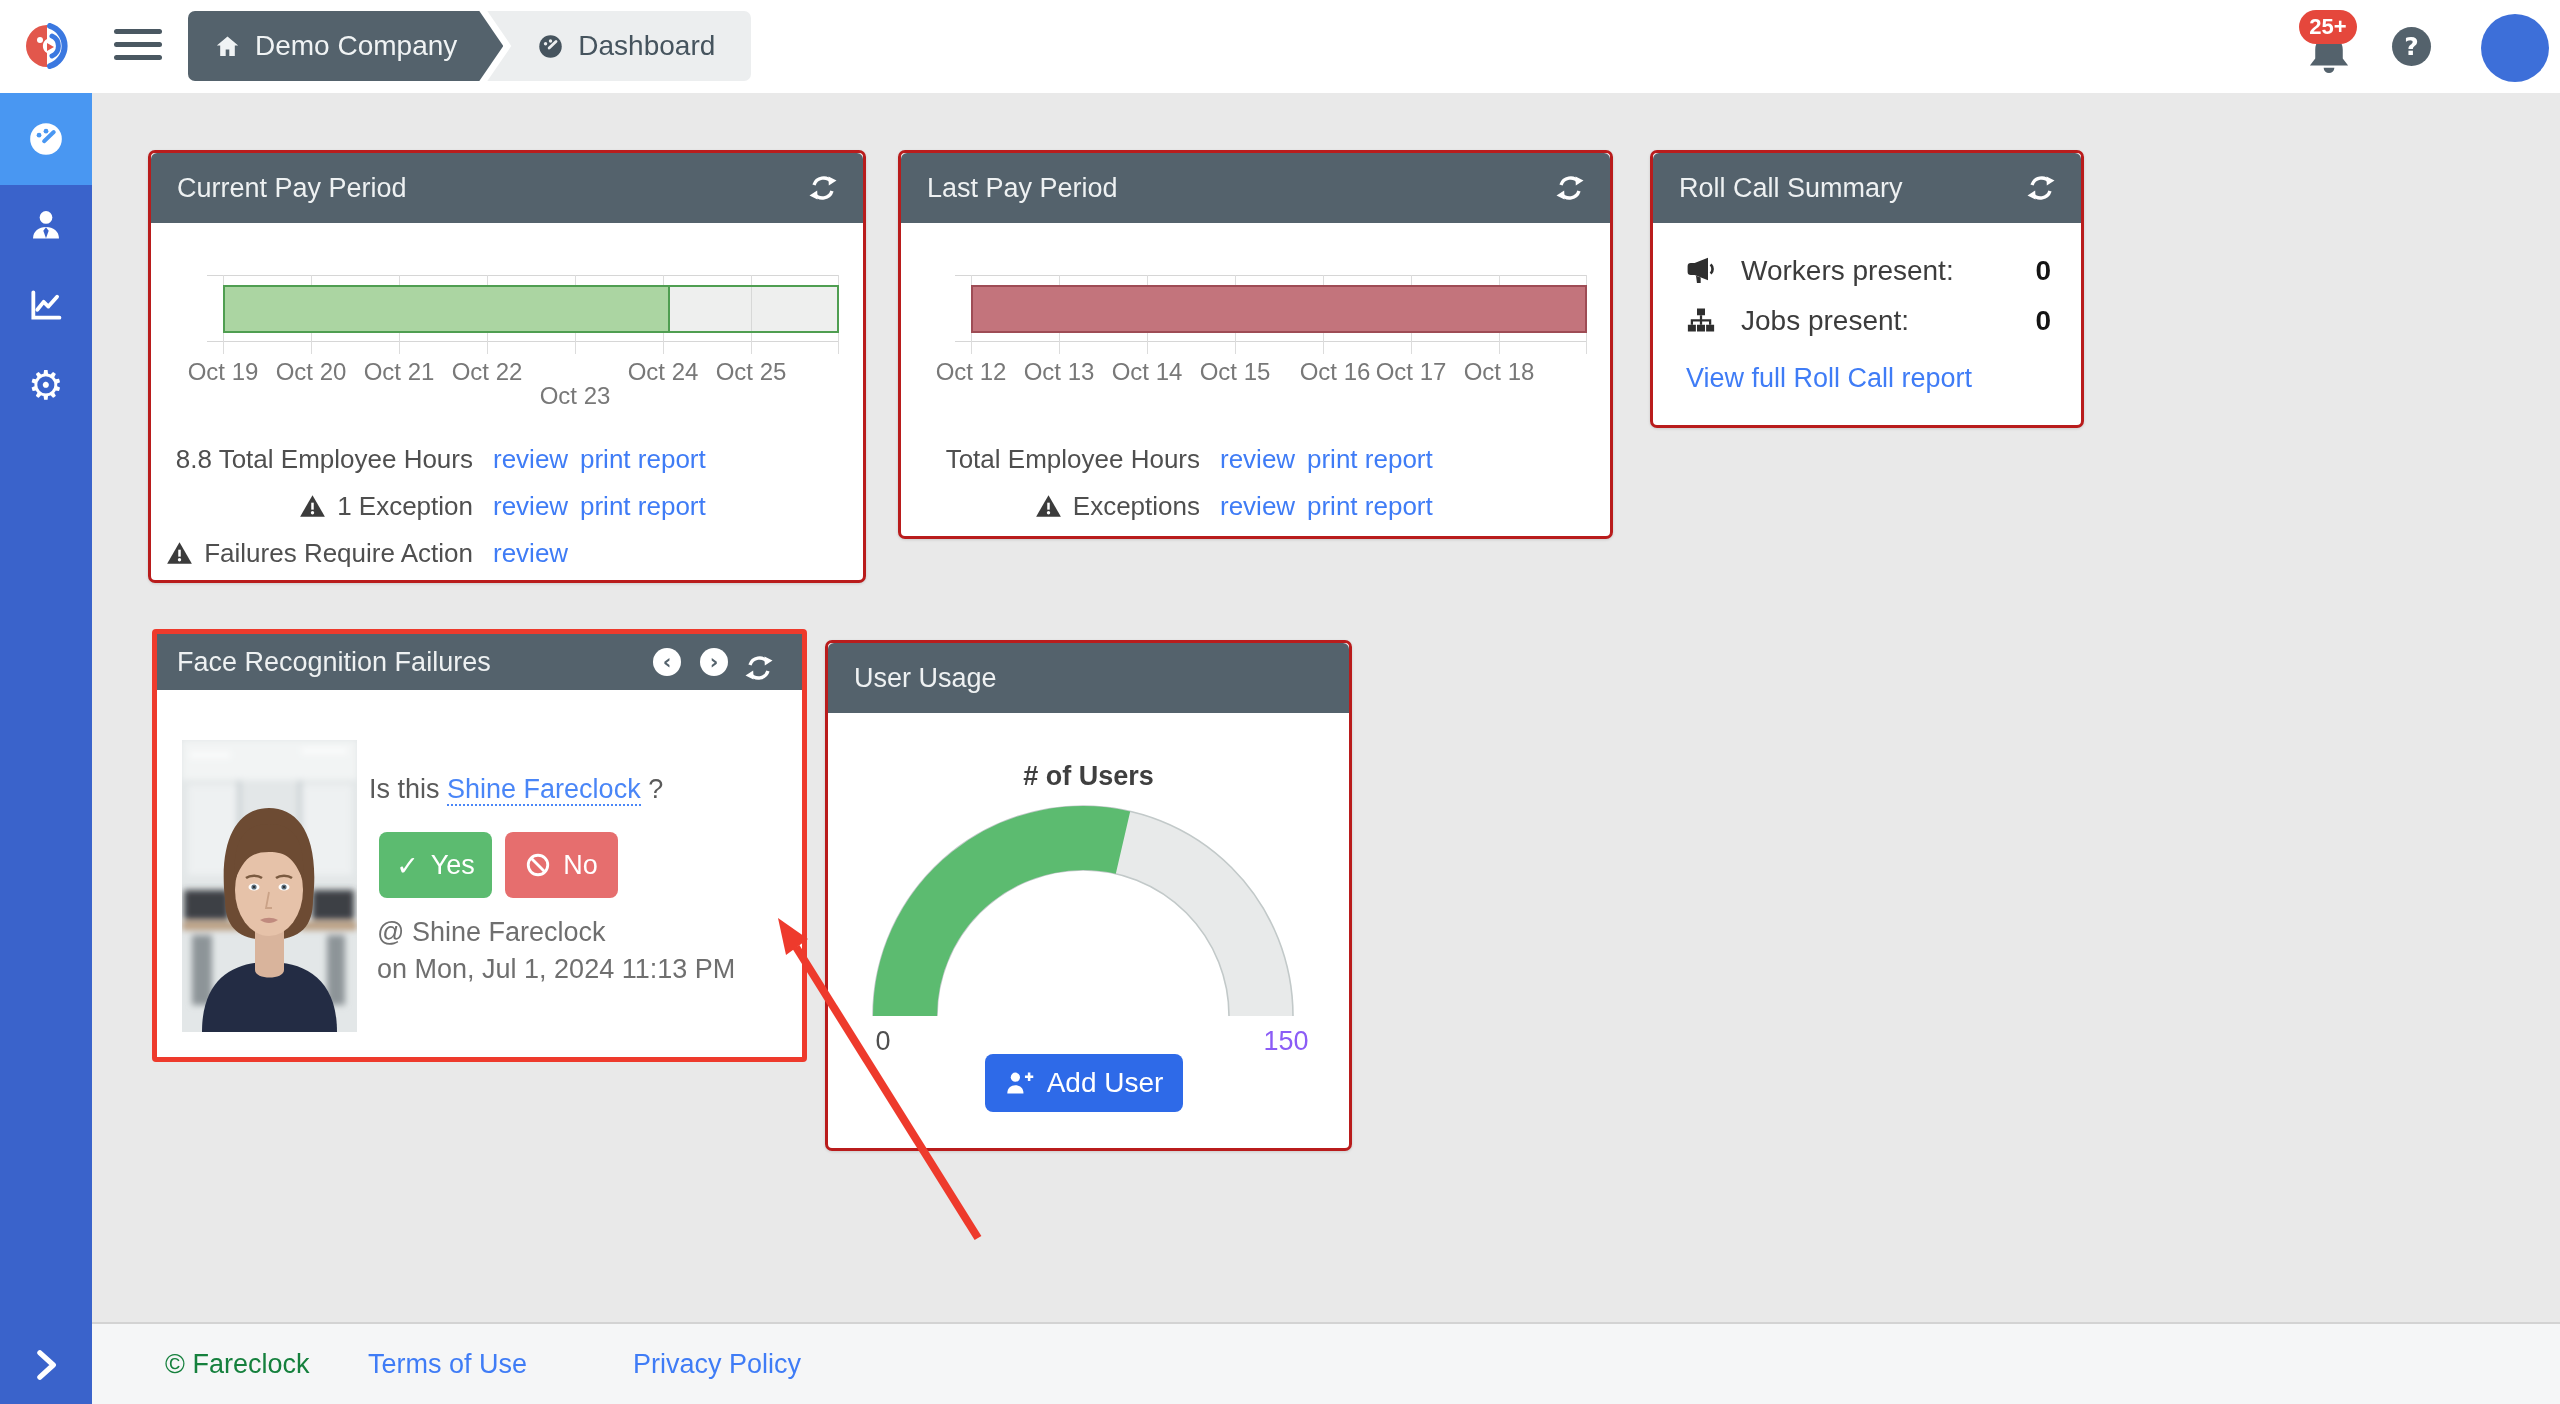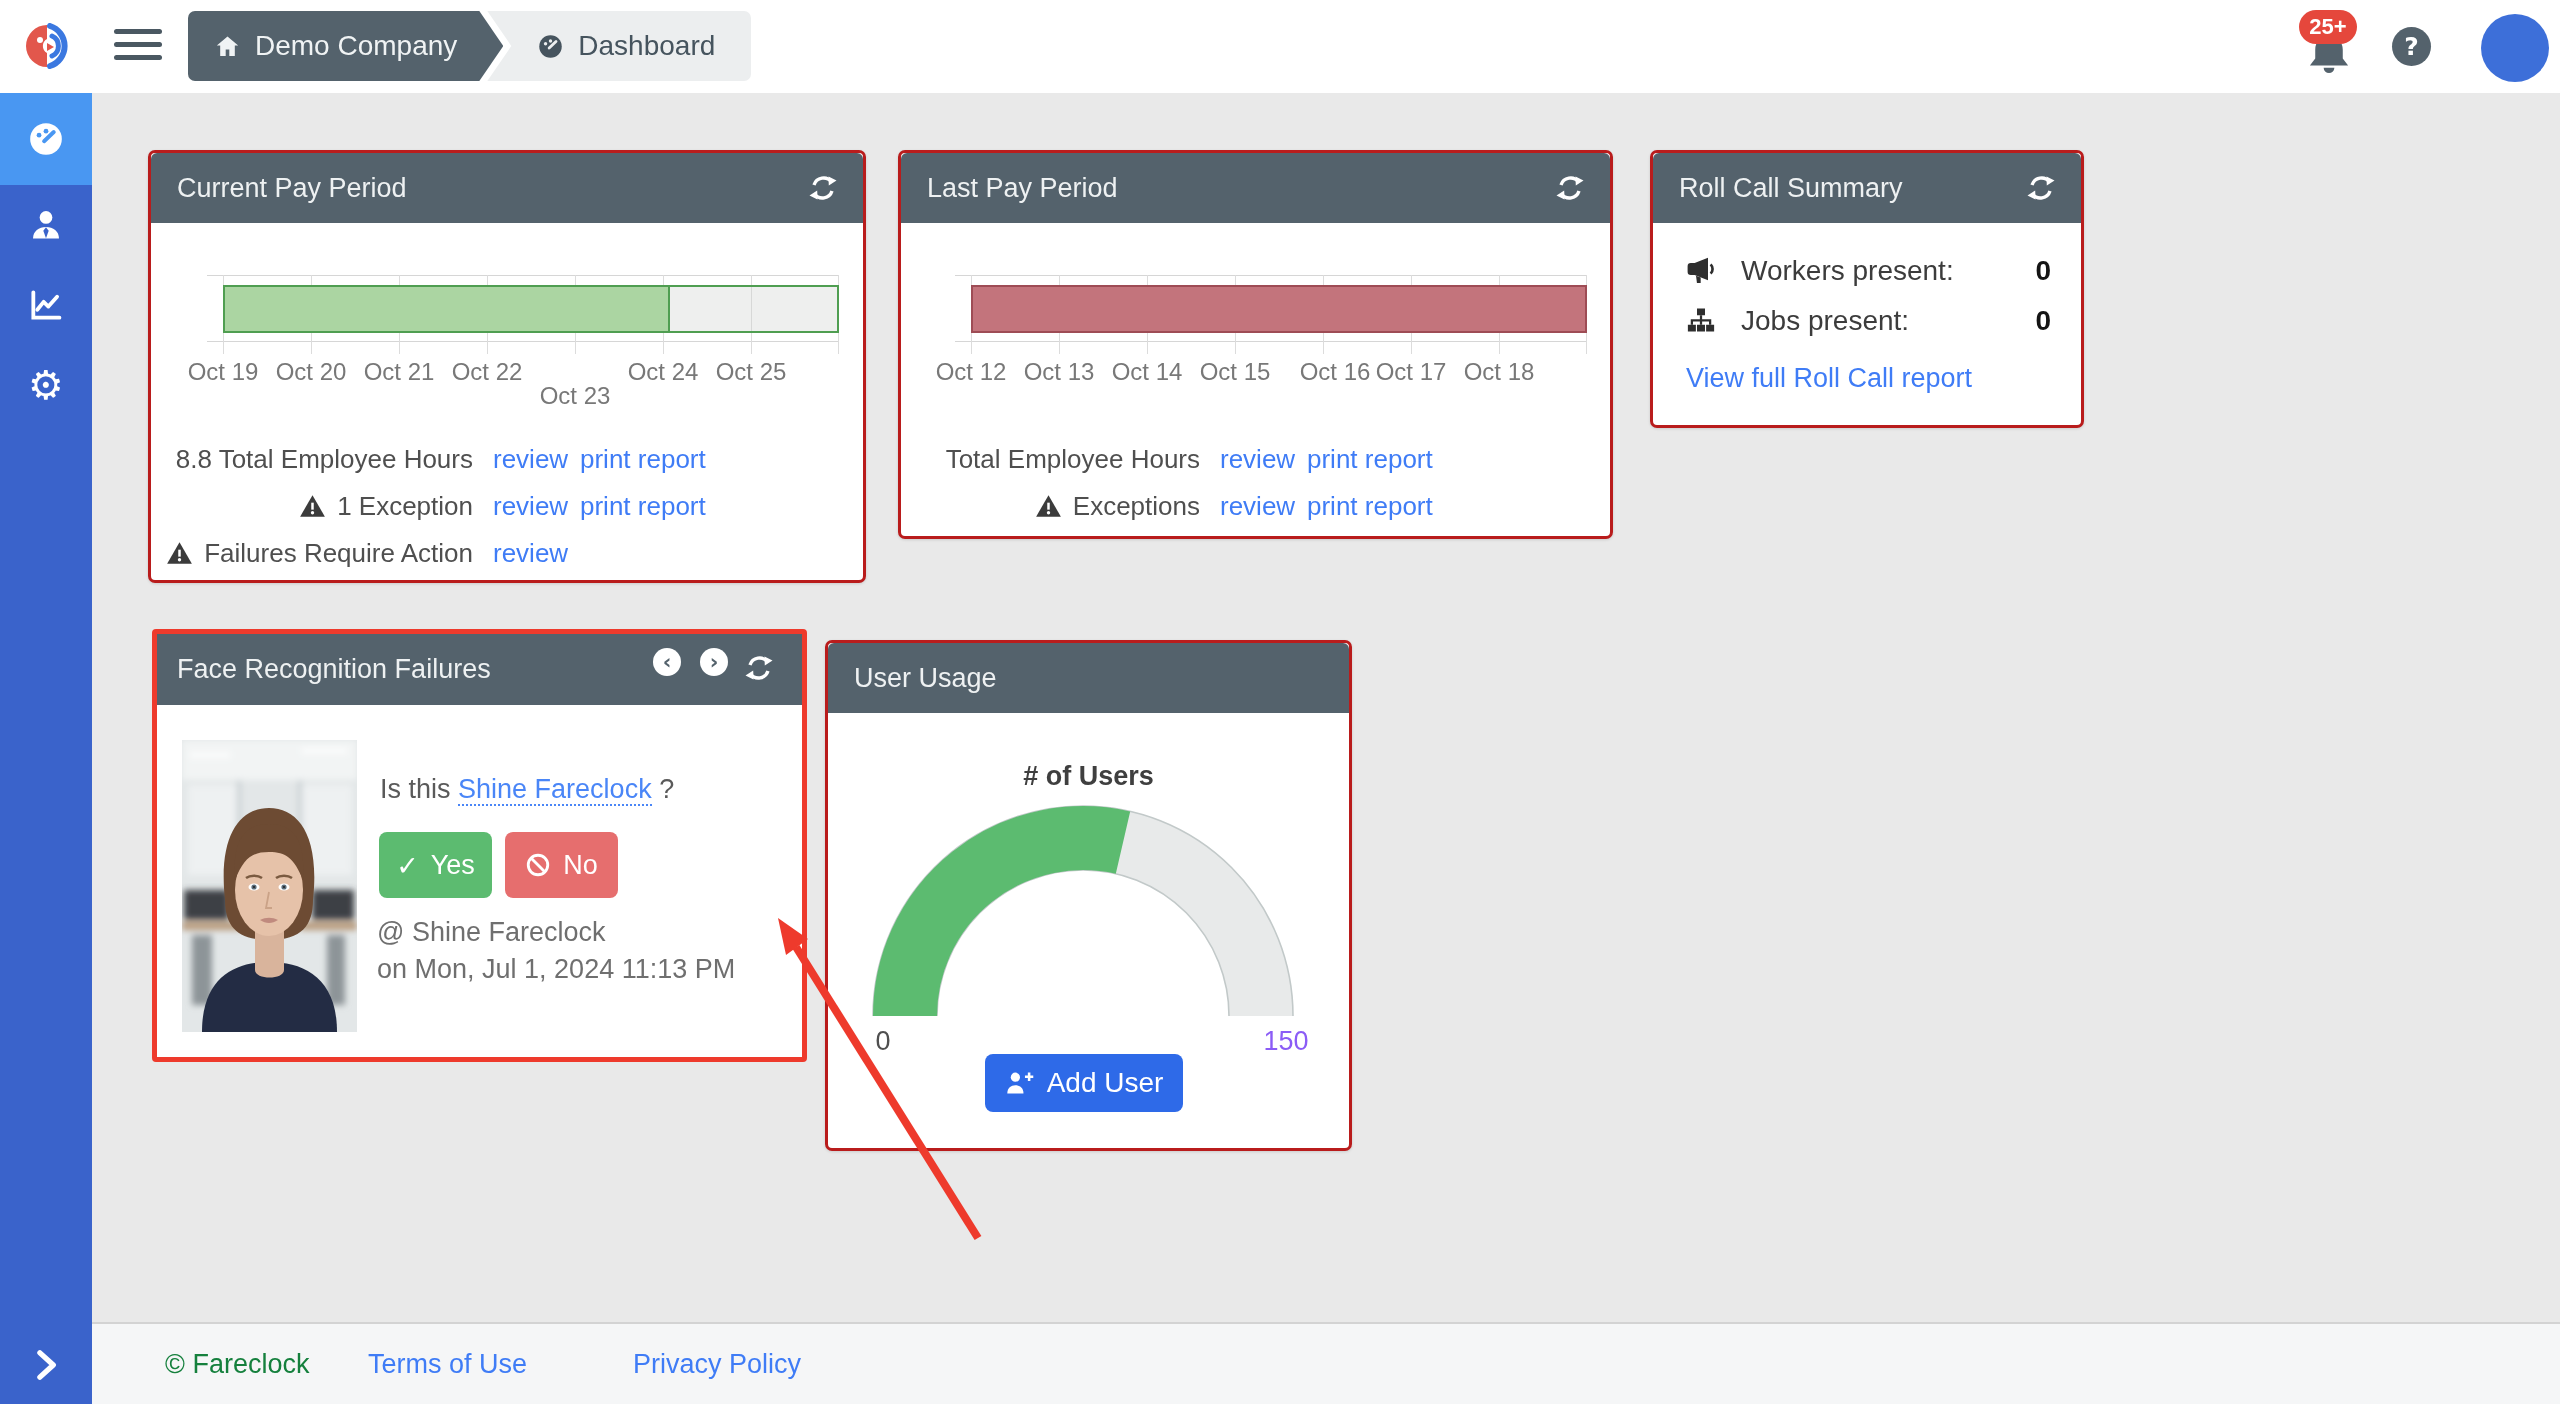--- a/index.html
+++ b/index.html
@@ -72,25 +72,25 @@
   .col-print { padding-left:19px; }
 
   
   .roll-row { position:absolute; left:33px; right:30px; height:44px; display:flex; align-items:center; }
   .roll-ic { width:55px; display:flex; }
   .roll-label { font-size:28px; color:#3c3c3c; }
   .roll-val { margin-left:auto; font-size:28px; font-weight:bold; color:#141414; }
   .roll-link { position:absolute; left:33px; top:278px; font-size:27px; color:#3f7cf6; cursor:pointer; }
 
   
-  #card-face .card-head { height:71px; border-radius:0; }
+  #card-face .card-head { height:56px; border-radius:0; }
   .circle-btn { position:absolute; top:14px; width:28px; height:28px; border-radius:50%; background:#fff; color:#54626c;
                 display:flex; align-items:center; justify-content:center; font-size:21px; font-weight:bold; cursor:pointer; }
   .face-photo { position:absolute; left:25px; top:106px; width:175px; height:292px; }
-  .face-q { position:absolute; left:223px; top:140px; font-size:27px; color:#5a5a5a; }
+  .face-q { position:absolute; left:212px; top:140px; font-size:27px; color:#5a5a5a; }
   .face-q a { color:#4a86f7; text-decoration:none; border-bottom:2px dotted #4a86f7; cursor:pointer; }
   .btn { position:absolute; height:66px; border-radius:8px; color:#fff; font-size:27px; display:flex;
          align-items:center; justify-content:center; gap:12px; cursor:pointer; box-sizing:border-box; }
   .btn-yes { left:222px; top:198px; width:113px; background:#5cbb70; }
   .btn-no  { left:348px; top:198px; width:113px; background:#e66e6e; }
   .face-meta { position:absolute; left:220px; top:280px; font-size:27px; color:#6f6f6f; line-height:37px; }
 
   
   .gauge-title { position:absolute; top:118px; left:0; width:100%; text-align:center; font-size:27px; font-weight:bold; color:#3f3f3f; }
   .gauge-svg { position:absolute; left:35px; top:155px; }

